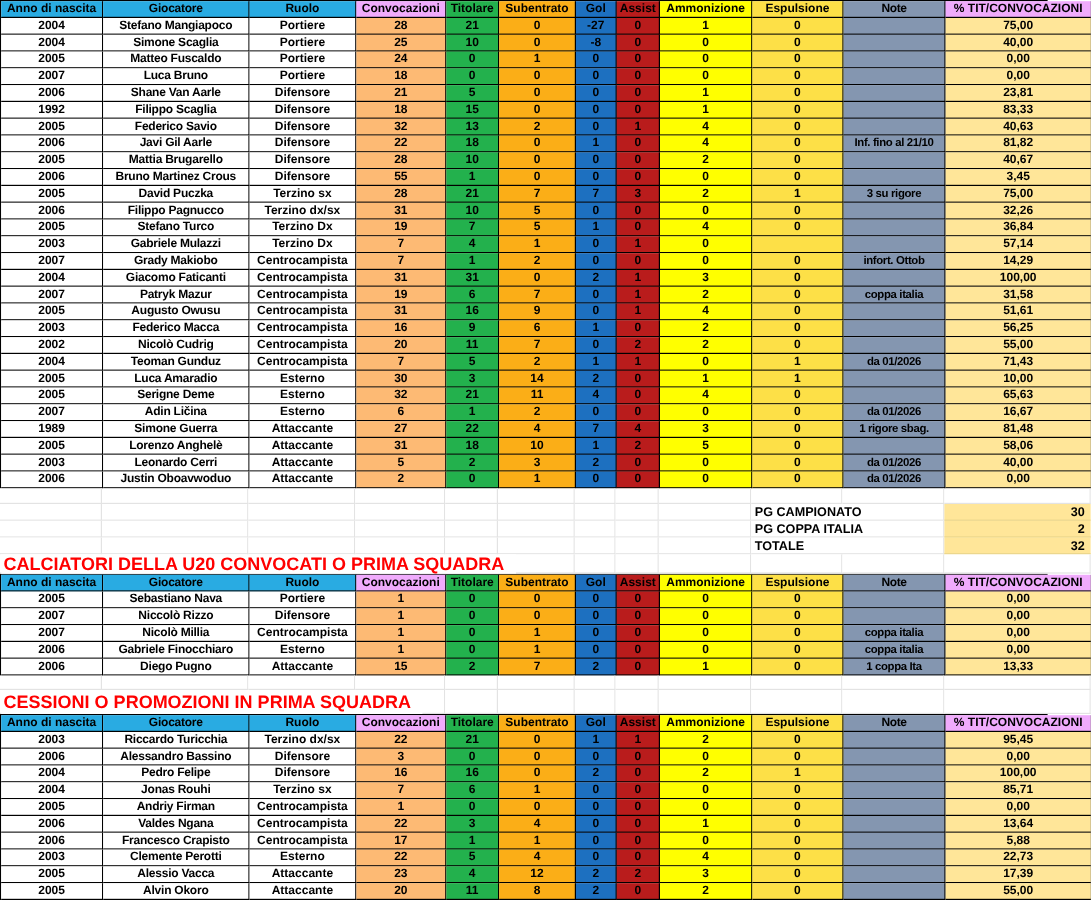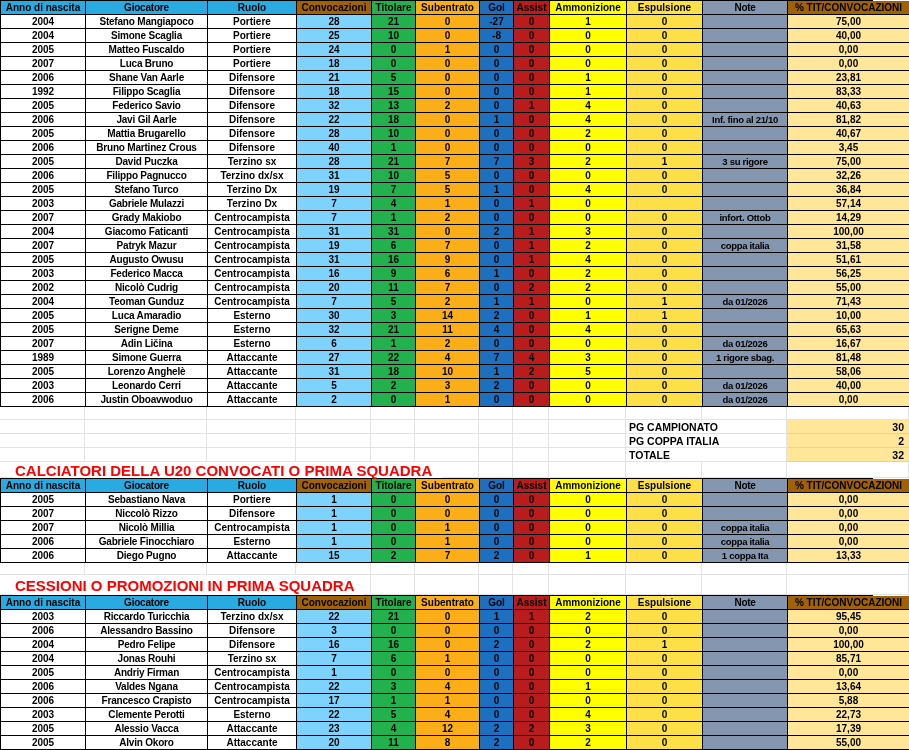--- a/index.html
+++ b/index.html
@@ -7,41 +7,41 @@
   #sheet{width:873px;}
   .trow{display:grid;grid-template-columns:85px 122px 89px 75px 44px 64px 34px 36px 77px 76px 85px 122px;height:14px;}
   .tbl{border-top:1px solid #000;border-left:1px solid #000;}
   .cell{box-sizing:border-box;border-right:1px solid #000;border-bottom:1px solid #000;
         display:flex;align-items:center;justify-content:center;
         font-weight:700;font-size:10px;line-height:12px;white-space:nowrap;overflow:hidden;background:#fff;}
   .c1{letter-spacing:-0.2px;}
   .c10{font-size:9.5px;letter-spacing:-0.3px;}
   .thead .cell{font-size:10px;}
   .thead .c0,.thead .c1,.thead .c2{background:#29ABE2;}
-  .thead .c3,.thead .c11{background:#a16207;}
+  .thead .c3,.thead .c11{background:#f0abfc;}
   .c4{background:#23B14D;}
   .c5{background:#FBAE17;}
   .c6{background:#1D70C0;}
   .c7{background:#b91c1c;}
   .c8{background:#FFFF00;}
   .c9{background:#fde047;}
   .c10{background:#8496B0;}
-  .tbody .c3{background:#7dd3fc;}
+  .tbody .c3{background:#fdba74;}
   .tbody .c11{background:#FFE699;}
   .gcell{box-sizing:border-box;border-right:1px solid #E3E3E3;border-bottom:1px solid #E3E3E3;background:#fff;}
   .slabel{box-sizing:border-box;border-right:1px solid #E3E3E3;border-bottom:1px solid #E3E3E3;background:#fff;
           display:flex;align-items:center;justify-content:flex-start;padding-left:3px;
           font-weight:700;font-size:10.5px;white-space:nowrap;overflow:hidden;}
   .sval{box-sizing:border-box;border-bottom:1px solid #E8D48A;background:#FFE699;
         display:flex;align-items:center;justify-content:flex-end;padding-right:5px;
         font-weight:700;font-size:10.5px;}
   .titlerow{position:relative;}
   .ghostbg{position:absolute;inset:0;}
   .ghostbg .trow{height:100%;}
-  .sectitle{position:absolute;left:13px;top:0;height:100%;z-index:1;display:flex;align-items:center;
+  .sectitle{position:absolute;left:1px;top:0;height:100%;z-index:1;display:flex;align-items:center;
             background:#fff;color:#FF0000;font-weight:700;font-size:15px;white-space:nowrap;padding:0 10px 0 2px;}
 </style>
 </head>
 <body>
 
 <div id="sheet">
 
   <div class="tbl">
       <div class="trow thead">
         <div class="cell c0">Anno di nascita</div>
@@ -180,21 +180,21 @@
         <div class="cell c7">0</div>
         <div class="cell c8">2</div>
         <div class="cell c9">0</div>
         <div class="cell c10"></div>
         <div class="cell c11">40,67</div>
       </div>
       <div class="trow tbody">
         <div class="cell c0">2006</div>
         <div class="cell c1">Bruno Martinez Crous</div>
         <div class="cell c2">Difensore</div>
-        <div class="cell c3">40</div>
+        <div class="cell c3">55</div>
         <div class="cell c4">1</div>
         <div class="cell c5">0</div>
         <div class="cell c6">0</div>
         <div class="cell c7">0</div>
         <div class="cell c8">0</div>
         <div class="cell c9">0</div>
         <div class="cell c10"></div>
         <div class="cell c11">3,45</div>
       </div>
       <div class="trow tbody">

